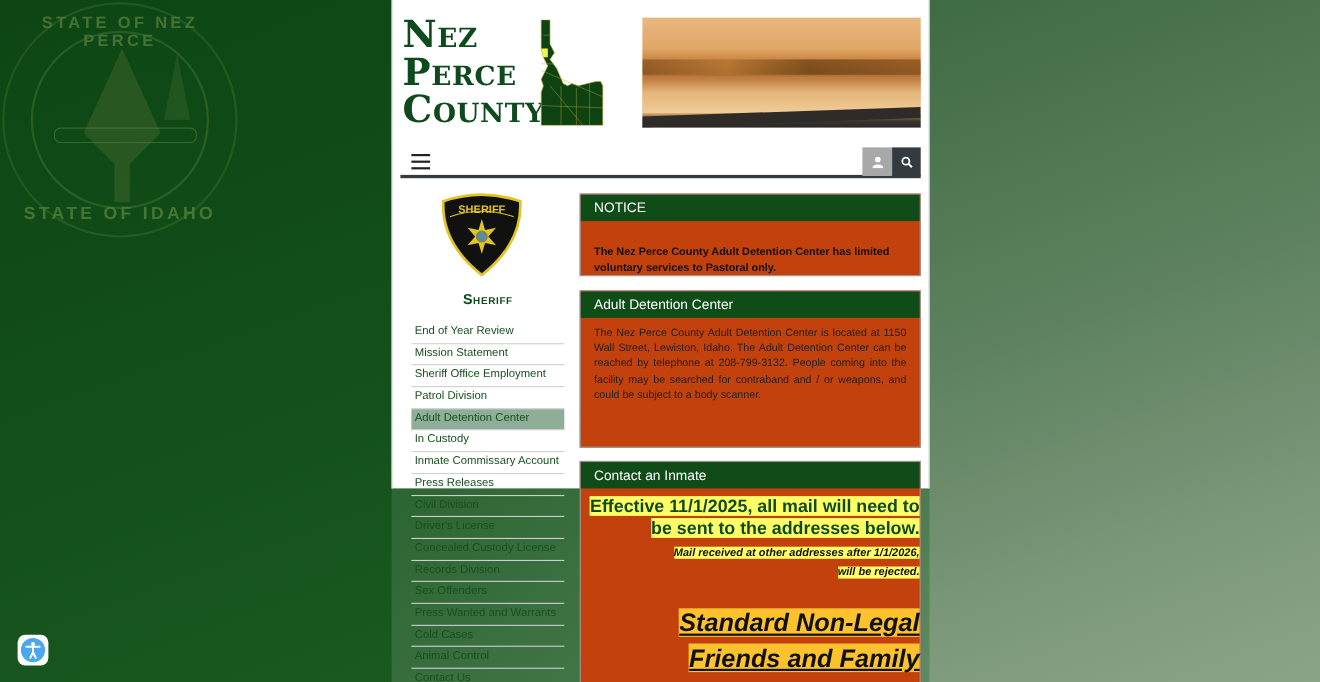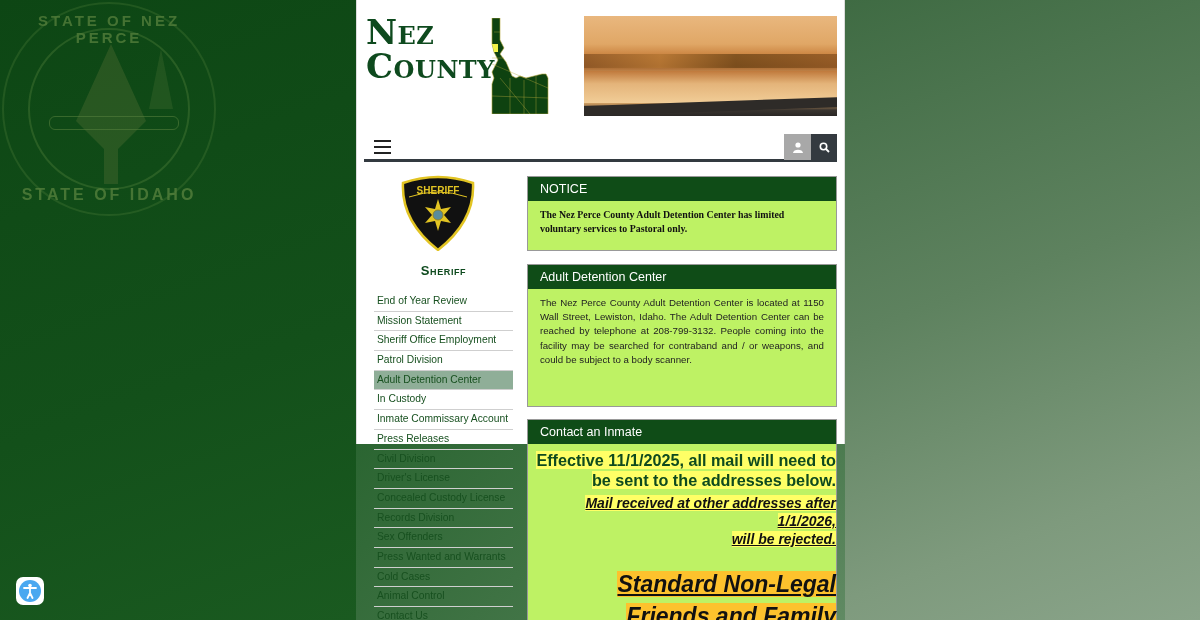--- a/index.html
+++ b/index.html
@@ -78,33 +78,33 @@
     text-align: center; color: #0e4a1e; font-weight: bold; font-variant: small-caps;
     font-size: 13px; margin-top: 8px; letter-spacing: 0.6px;
   }
   .menu { list-style: none; margin-top: 14px; }
   .menu li {
     height: 19.7px; line-height: 18px; font-size: 10.3px; color: #17501f;
     padding-left: 3px; border-bottom: 1px solid #cfcfcf; cursor: pointer; white-space: nowrap;
   }
   .menu li.active { background: #8fae98; }
 
-  .panel { position: absolute; left: 170px; width: 310px; border: 1px solid #999; background: #bef264; }
+  .panel { position: absolute; left: 170px; width: 310px; border: 1px solid #999; background: #c2410c; }
   .panel-head { background: #0f4c17; color: #fff; font-size: 12.5px; height: 24px; line-height: 24px; padding-left: 12px; }
   .notice { top: 176px; height: 75px; }
-  .notice .body { padding: 7px 12px; font-size: 9.9px; font-weight: bold; line-height: 14px; color: #111; font-family: Liberation Serif, serif; }
+  .notice .body { padding: 22px 12px; font-size: 9.9px; font-weight: bold; line-height: 14px; color: #111; }
   .adc { top: 264px; height: 143px; }
   .adc .body { padding: 7px 12px; font-size: 9.7px; line-height: 14.2px; color: #222; text-align: justify; }
   .contact { top: 419px; height: 210px; }
   .contact .body { text-align: right; padding-top: 6px; }
   .eff {
     font-size: 16.2px; font-weight: bold; color: #0e4a1e; line-height: 20px;
   }
   .eff span { background: #ffff66; }
-  .reject { margin-top: 4px; font-size: 14px; font-weight: bold; font-style: italic; text-decoration: underline; line-height: 18px; color: #111; }
+  .reject { margin-top: 4px; font-size: 10px; font-weight: bold; font-style: italic; line-height: 18px; color: #111; }
   .reject span { background: #ffff66; }
   .std { margin-top: 20px; font-size: 23px; font-weight: bold; font-style: italic; text-decoration: underline; line-height: 32px; color: #111; padding-left: 35px; }
   .std span { background: #fdc22d; margin-top: 40px; }
 
   .a11y {
     position: absolute; left: 16px; top: 577px; width: 28px; height: 28px;
     background: #fff; border-radius: 7px; display: flex; align-items: center; justify-content: center; cursor: pointer;
   }
   .a11y .circ { width: 22px; height: 22px; border-radius: 50%; background: #4aa8f0; display: flex; align-items: center; justify-content: center; }
 </style>
@@ -120,20 +120,21 @@
   <div class="seal-arrow"></div>
   <div class="seal-tree"></div>
   <div class="seal-banner"></div>
   <div class="seal-text-bottom">STATE OF IDAHO</div>
 </div>
 
 <div class="page">
 
   <div class="logo-text">
     <div>Nez</div>
+    <div>Perce</div>
     <div>County</div>
   </div>
 
   <svg class="idaho-map" viewBox="0 0 60 96">
     <polygon points="2,0 10,0 10,22 14,30 10,36 16,44 22,58 26,60 30,58 36,60 44,58 52,56 56,56 58,60 58,96 2,96 2,66 4,60 2,54 8,42 4,34 2,26" fill="#0e4210" stroke="#b6a83c" stroke-width="0.6"></polygon>
     <polygon points="2,26 8,26 8,34 4,34" fill="#f3f34a"></polygon>
     <g stroke="#b6a83c" stroke-width="0.4" fill="none">
       <line x1="2" y1="46" x2="58" y2="70"></line>
         <line x1="10" y1="60" x2="40" y2="96"></line>
       <line x1="20" y1="60" x2="20" y2="96"></line>

